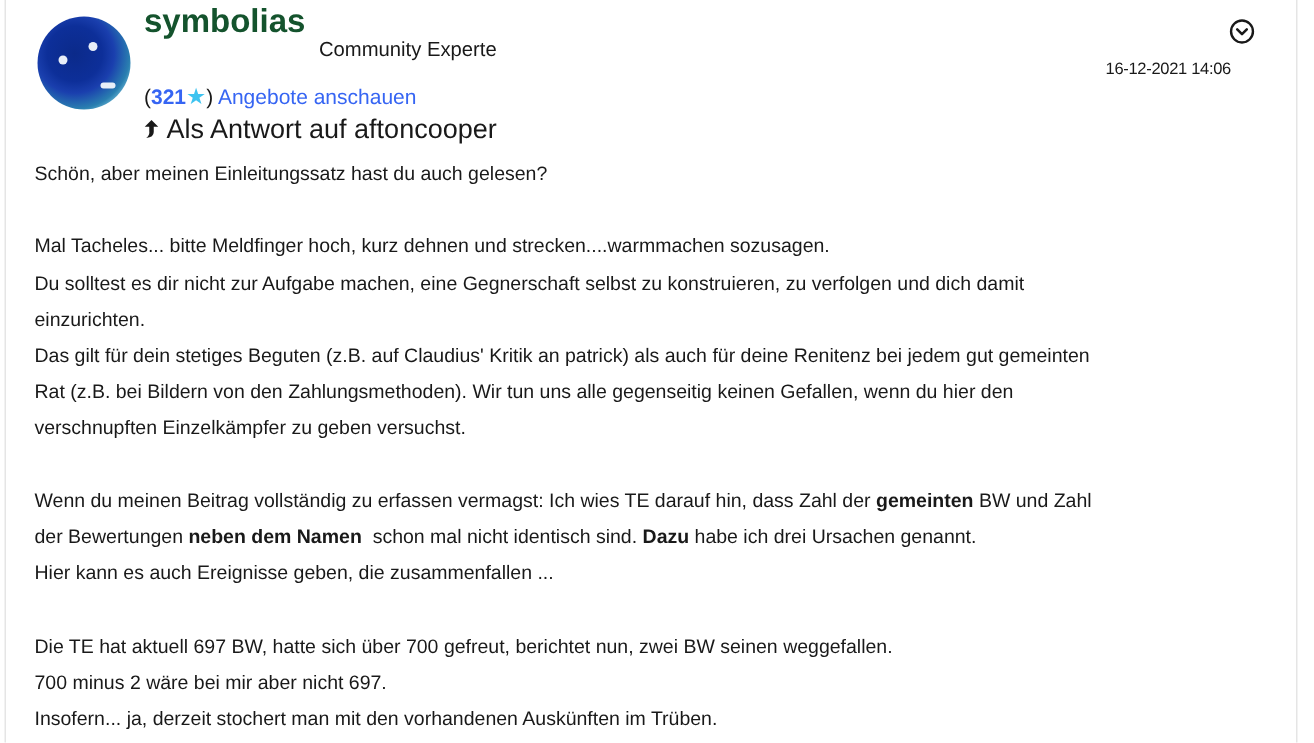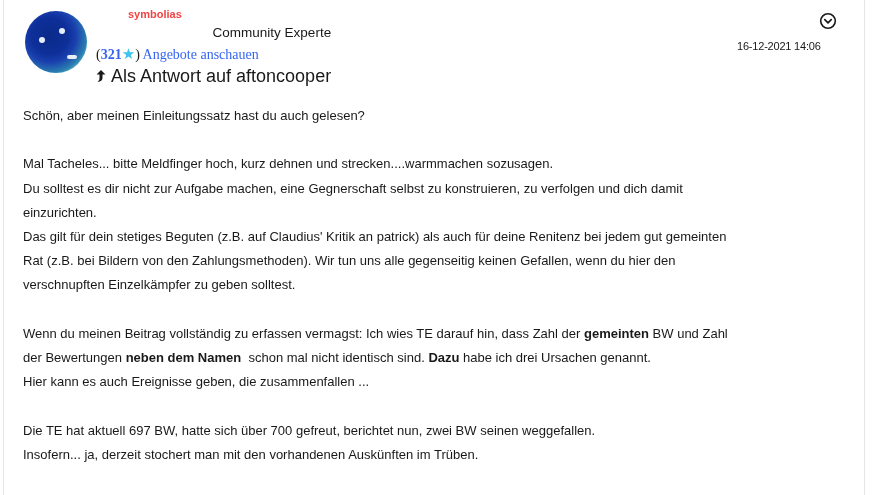--- a/index.html
+++ b/index.html
@@ -5,23 +5,23 @@
   html, body { margin:0; padding:0; background:#ffffff; }
   body { width:876px; height:495px; overflow:hidden; position:relative; font-family:"Liberation Sans", sans-serif; color:#191919; }
   .card { position:absolute; left:3px; top:-1px; width:860px; height:500px; border-left:1px solid #e5e5e5; border-right:1px solid #e5e5e5; background:#fff; }
   .avatar { position:absolute; left:21px; top:12px; width:62px; height:62px; border-radius:50%; overflow:hidden;
     background: radial-gradient(circle at 40% 40%, #0b2a8a 0%, #0d2f99 35%, #1a3fae 50%, #2a7fb0 70%, #8fd4e6 85%, #dff3f7 100%); }
   .avatar .dot { position:absolute; width:6px; height:6px; border-radius:50%; background:#e8eef8; }
   .avatar .d1 { left:14px; top:26px; }
   .avatar .d2 { left:34px; top:17px; }
   .avatar .d3 { left:42px; top:44px; width:10px; height:4px; border-radius:2px; }
   .user-block { position:absolute; left:96px; top:4px; }
-  .username { font-weight:bold; font-size:11px; color:#ef4444; line-height:20px; text-decoration:none; display:block;margin-left:32px; }
+  .username { font-weight:bold; font-size:22px; color:#14532d; line-height:20px; text-decoration:none; display:block; }
   .rank { font-size:13.5px; color:#191919; line-height:18px; margin-top:0px;text-align:right; }
-  .rating-line { font-size:14px; line-height:20px; margin-top:2px; color:#191919;font-family:Liberation Serif, serif; }
+  .rating-line { font-size:14px; line-height:20px; margin-top:12px; color:#191919; }
   .rating-num { color:#3665f3; font-weight:bold; }
   .star { color:#3ec3f0; font-size:15px; }
   .offers-link { color:#3665f3; text-decoration:none; }
   .reply-line { font-size:18px; line-height:18px; margin-top:2px; color:#191919; display:flex; align-items:center; gap:5px; }
   .reply-line b { font-weight:normal; }
   .options { position:absolute; left:819px; top:12px; width:18px; height:18px; }
   .timestamp { position:absolute; left:737px; top:40px; font-size:11px; color:#191919; letter-spacing:-0.2px; }
   .body { position:absolute; left:23px; top:104px; width:830px; font-size:13px; line-height:24.2px; color:#191919; }
   .body p { margin:0; }
   .body .blank { height:24.2px; }
@@ -68,21 +68,22 @@
 <div class="timestamp">16-12-2021 14:06</div>
 
 <div class="body">
   <p>Schön, aber meinen Einleitungssatz hast du auch gelesen?</p>
   <div class="blank"></div>
   <p>Mal Tacheles... bitte Meldfinger hoch, kurz dehnen und strecken....warmmachen sozusagen.</p>
   <p>Du solltest es dir nicht zur Aufgabe machen, eine Gegnerschaft selbst zu konstruieren, zu verfolgen und dich damit</p>
   <p>einzurichten.</p>
   <p>Das gilt für dein stetiges Beguten (z.B. auf Claudius' Kritik an patrick) als auch für deine Renitenz bei jedem gut gemeinten</p>
   <p>Rat (z.B. bei Bildern von den Zahlungsmethoden). Wir tun uns alle gegenseitig keinen Gefallen, wenn du hier den</p>
-  <p>verschnupften Einzelkämpfer zu geben solltest.</p>
+  <p>verschnupften Einzelkämpfer zu geben versuchst.</p>
   <div class="blank"></div>
   <p><span>Wenn du meinen Beitrag vollständig zu erfassen vermagst: Ich wies TE darauf hin, dass Zahl der </span><b>gemeinten</b><span> BW und Zahl</span></p>
   <p style="white-space:pre"><span>der Bewertungen </span><b>neben dem Namen</b><span>  schon mal nicht identisch sind. </span><b>Dazu</b><span> habe ich drei Ursachen genannt.</span></p>
   <p>Hier kann es auch Ereignisse geben, die zusammenfallen ...</p>
   <div class="blank"></div>
   <p>Die TE hat aktuell 697 BW, hatte sich über 700 gefreut, berichtet nun, zwei BW seinen weggefallen.</p>
+  <p>700 minus 2 wäre bei mir aber nicht 697.</p>
   <p>Insofern... ja, derzeit stochert man mit den vorhandenen Auskünften im Trüben.</p>
 </div>
 
 </body></html>

